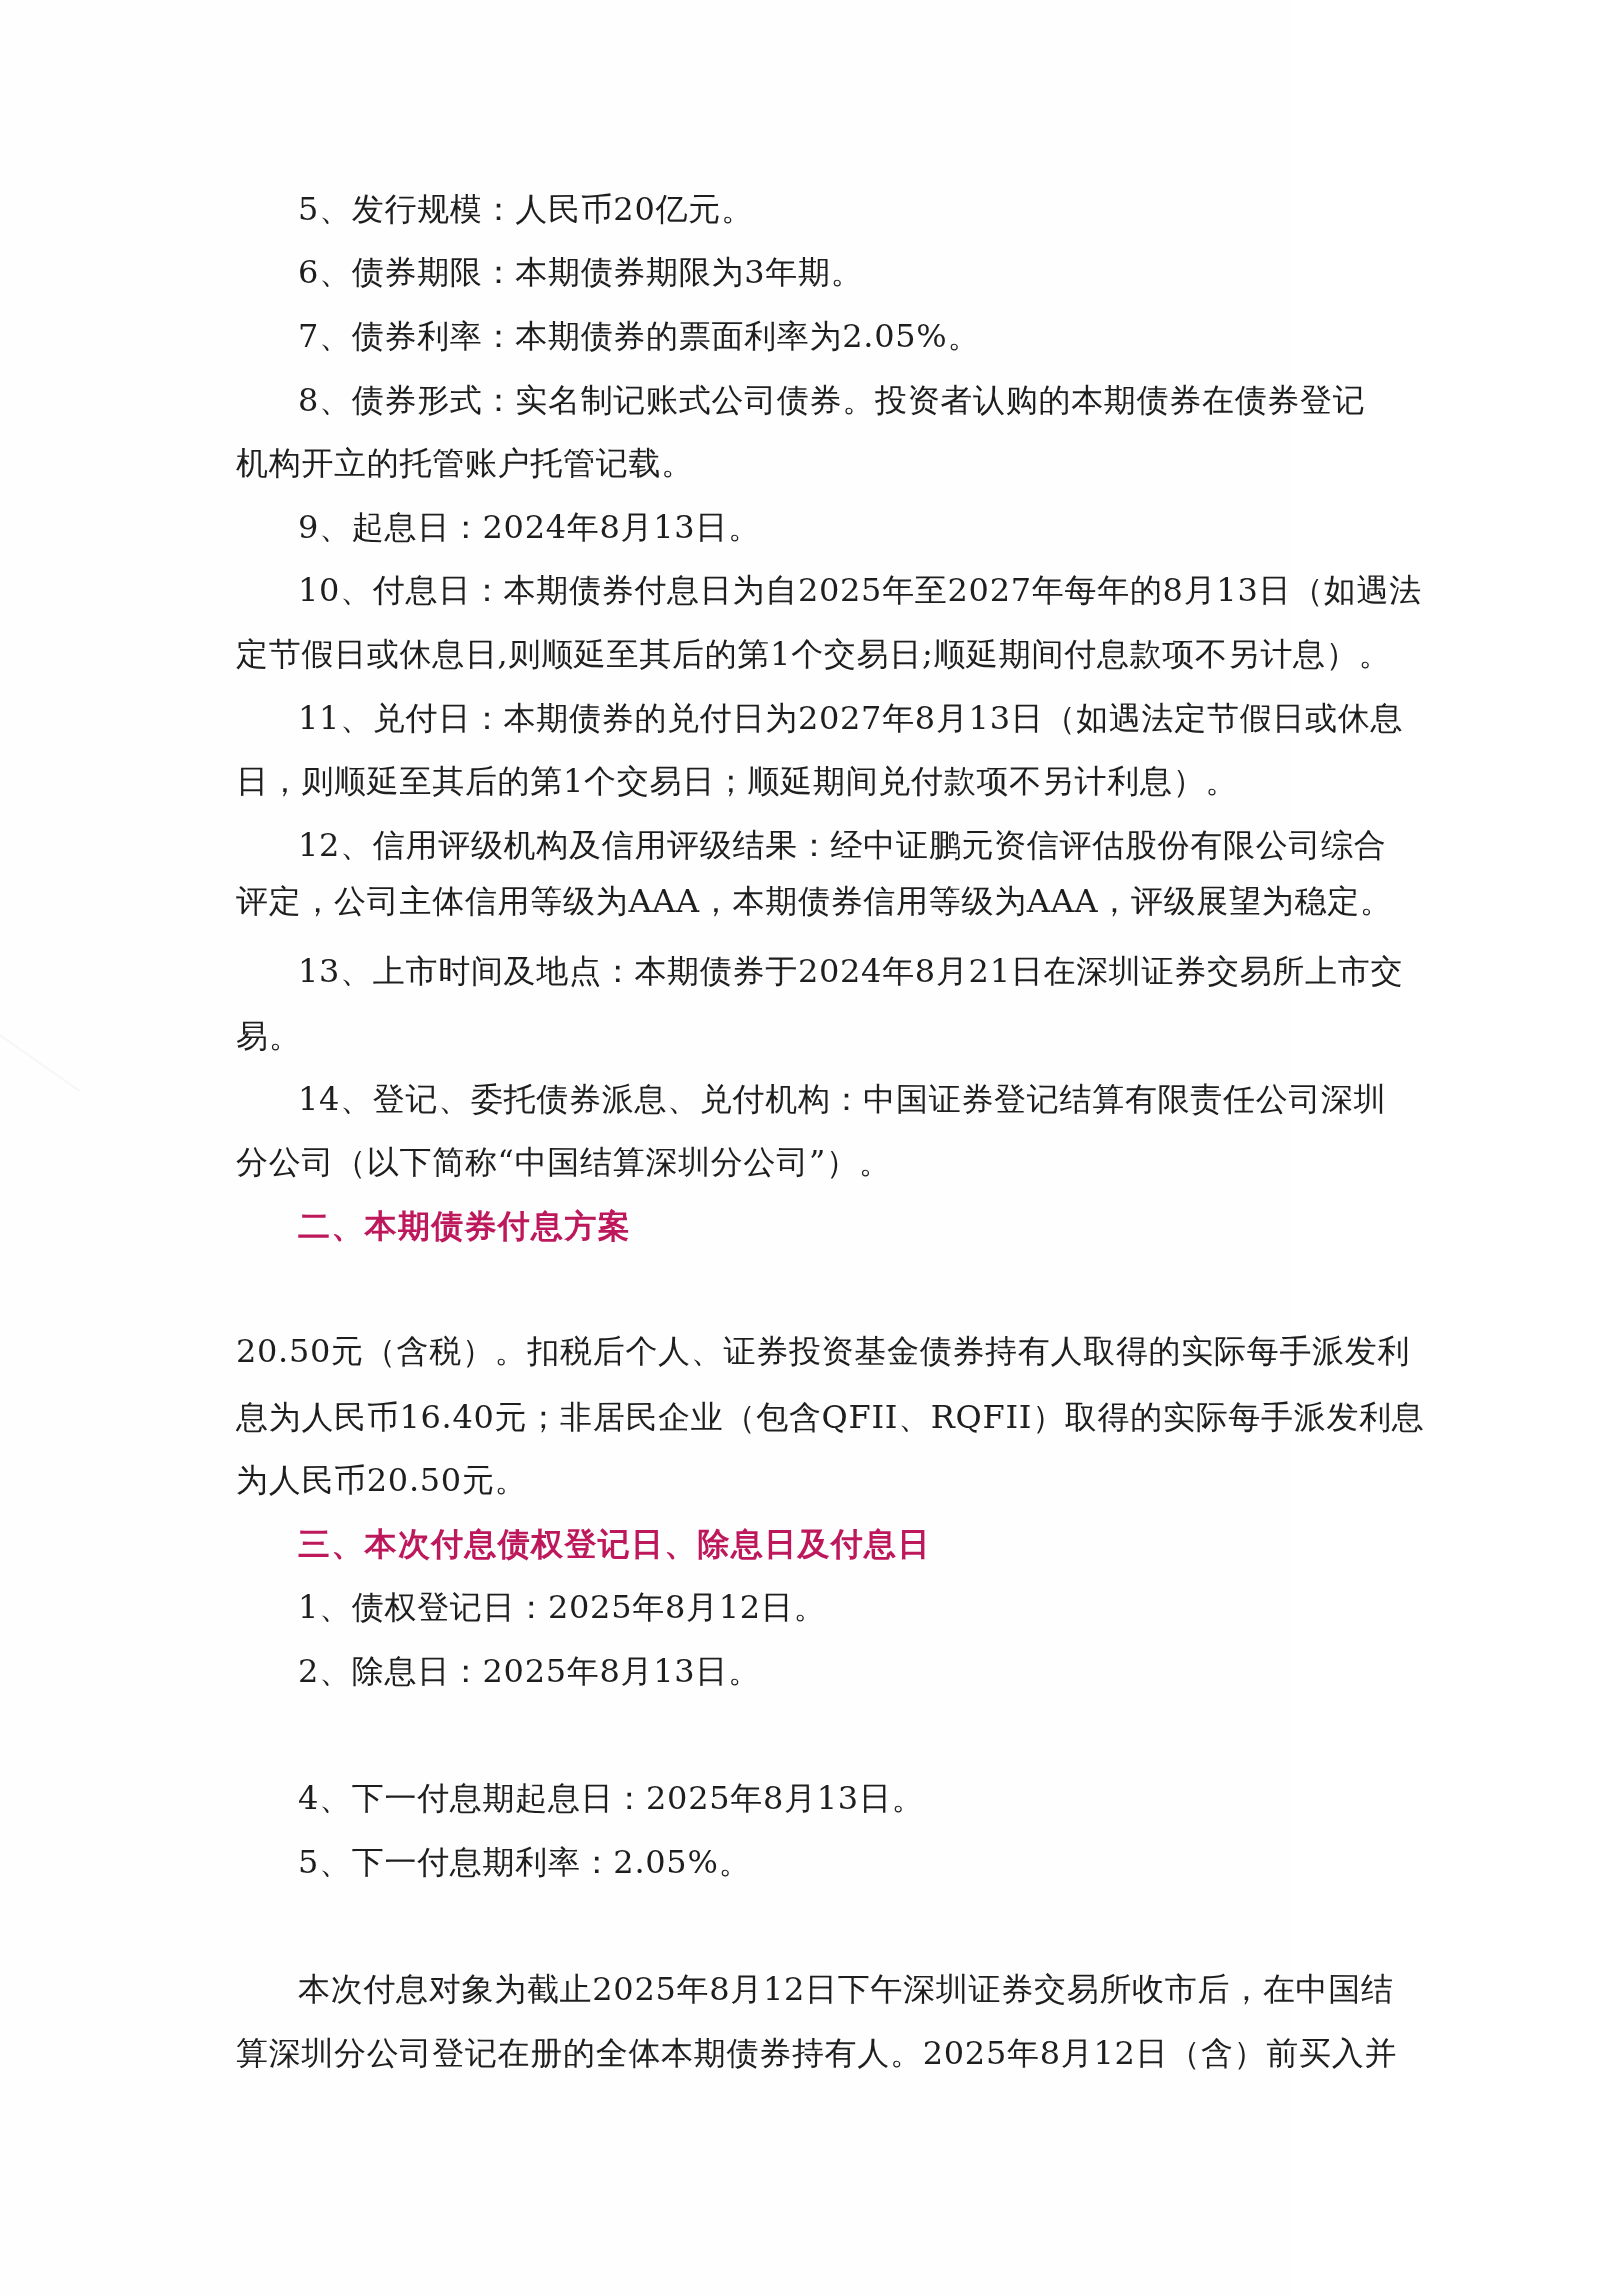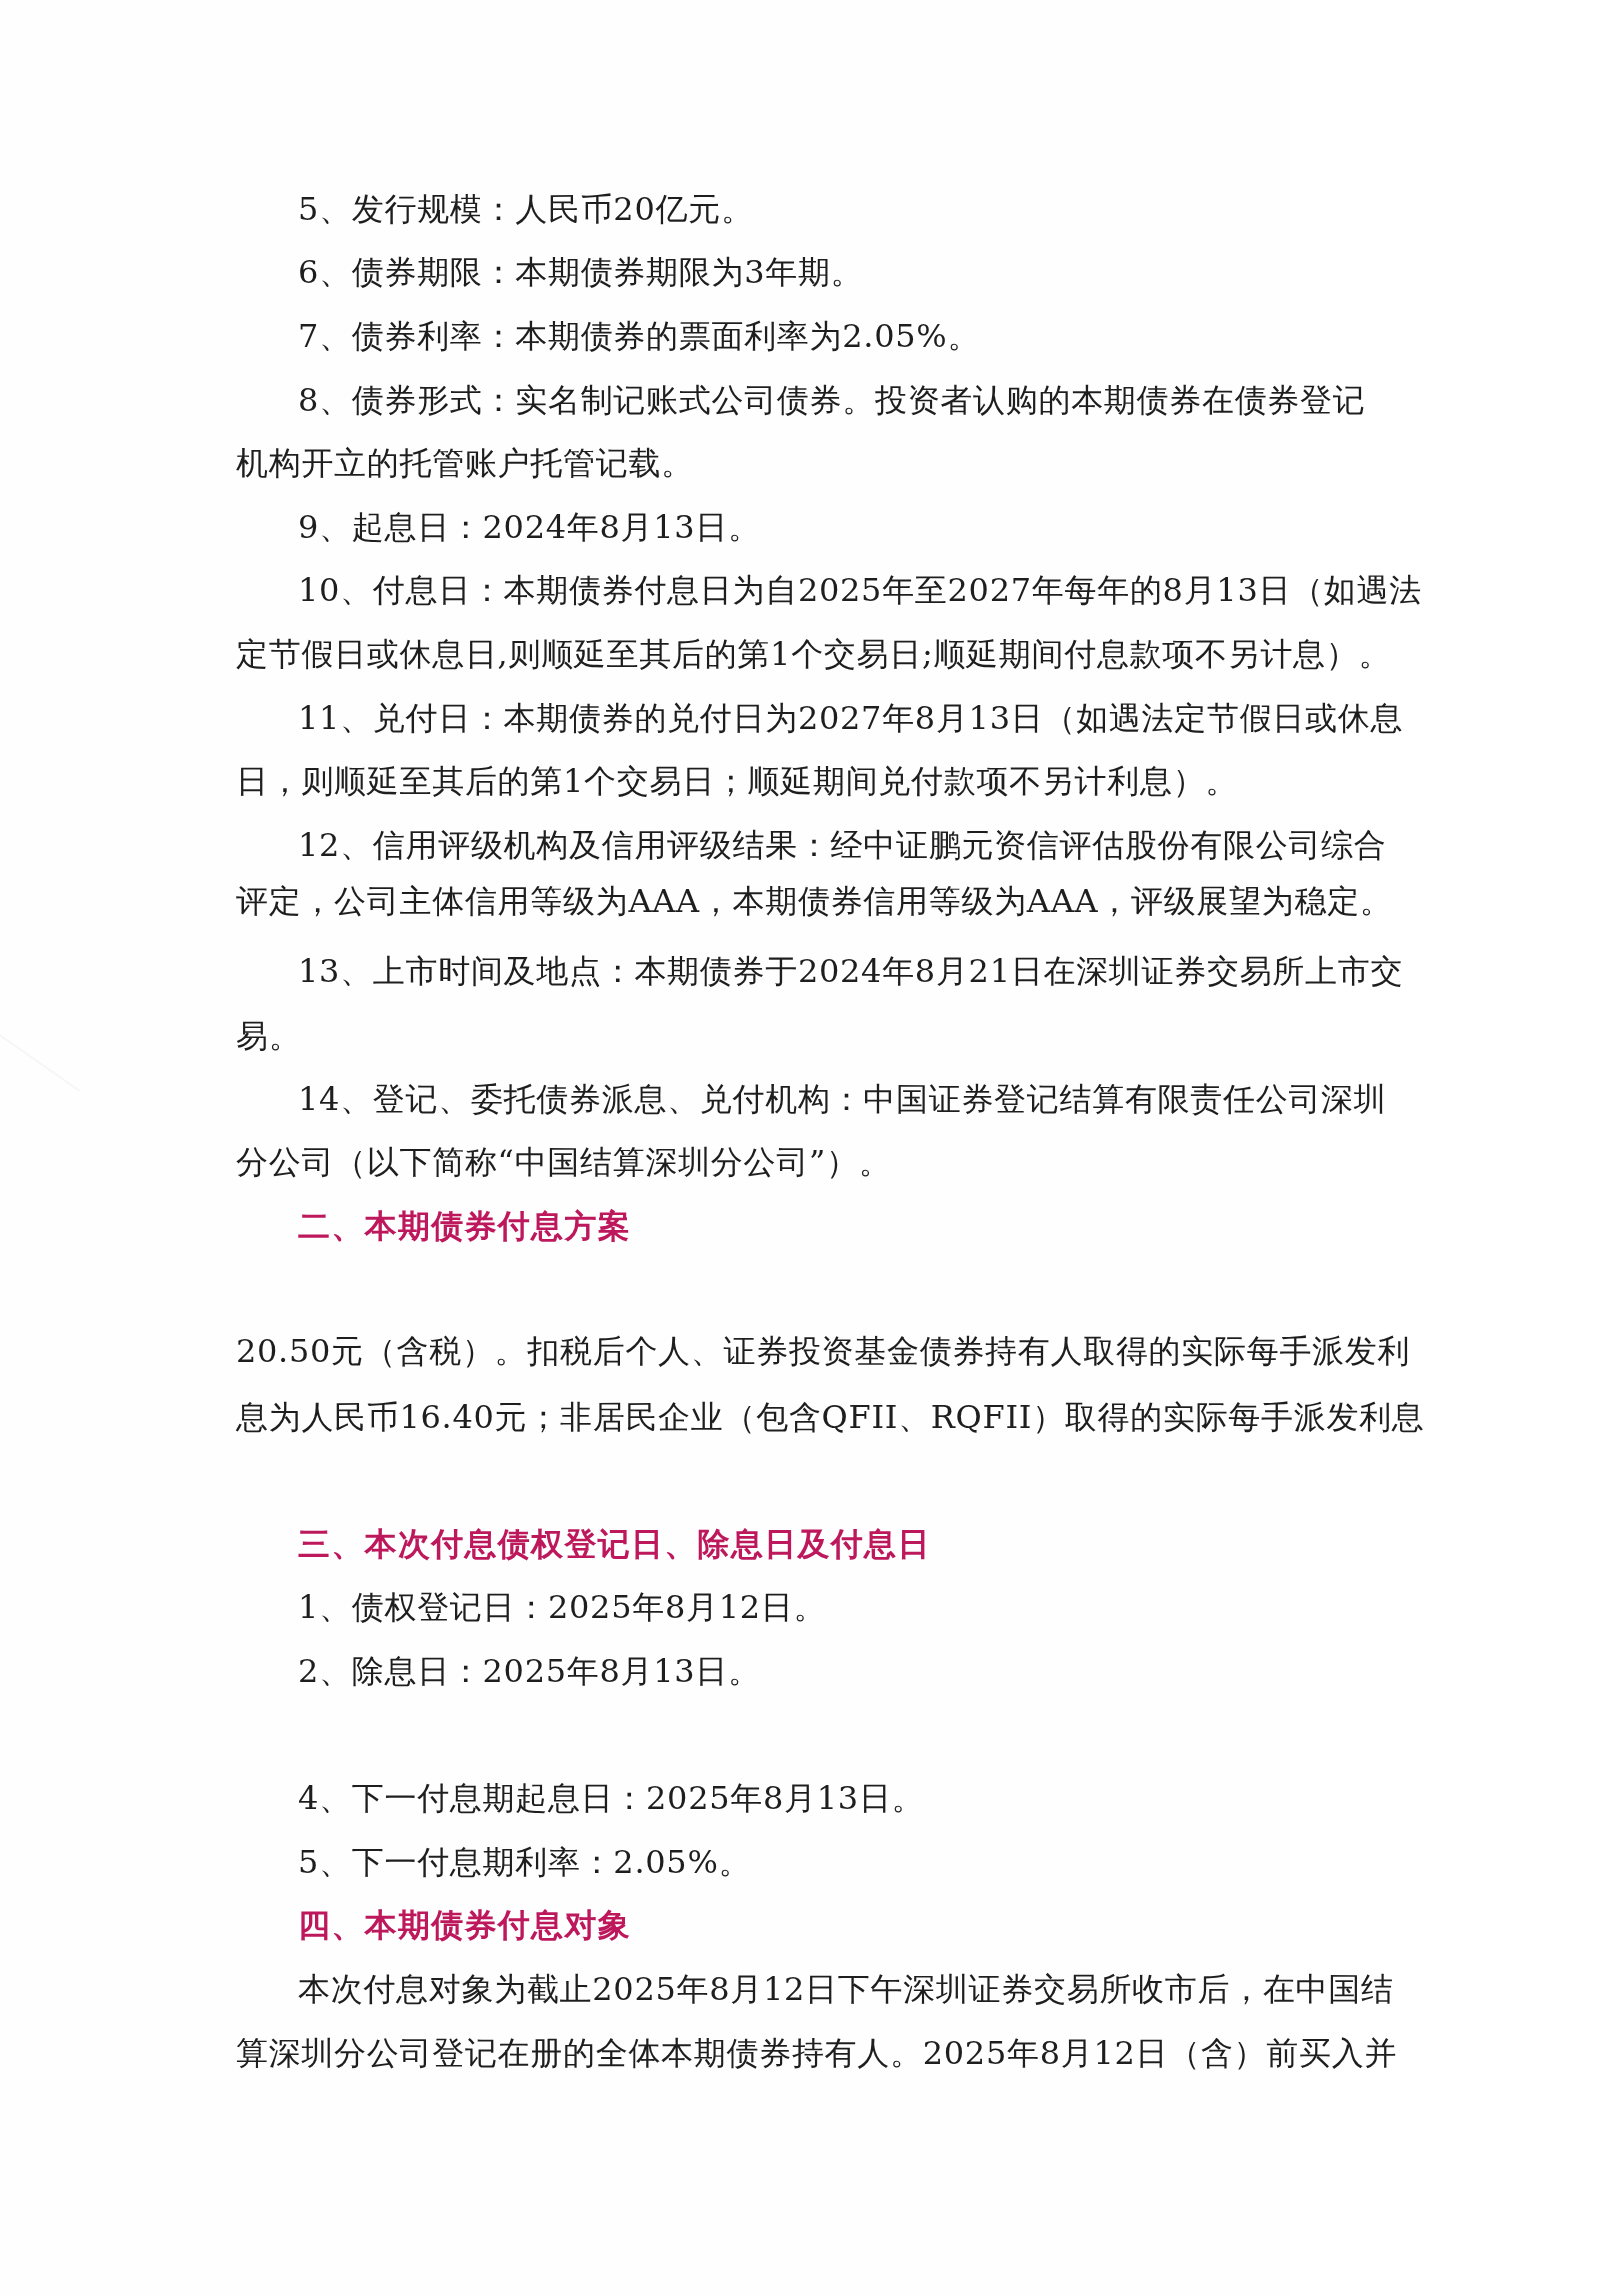--- a/index.html
+++ b/index.html
@@ -78,24 +78,24 @@
   <div class="line indent" style="top:826px">12、信用评级机构及信用评级结果：经中证鹏元资信评估股份有限公司综合</div>
   <div class="line" style="top:882px">评定，公司主体信用等级为AAA，本期债券信用等级为AAA，评级展望为稳定。</div>
   <div class="line indent" style="top:952px">13、上市时间及地点：本期债券于2024年8月21日在深圳证券交易所上市交</div>
   <div class="line last" style="top:1017px">易。</div>
   <div class="line indent" style="top:1080px">14、登记、委托债券派息、兑付机构：中国证券登记结算有限责任公司深圳</div>
   <div class="line last" style="top:1143px">分公司（以下简称“中国结算深圳分公司”）。</div>
 
   <div class="line indent heading" style="top:1207px">二、本期债券付息方案</div>
   <div class="line" style="top:1332px">20.50元（含税）。扣税后个人、证券投资基金债券持有人取得的实际每手派发利</div>
   <div class="line" style="top:1398px">息为人民币16.40元；非居民企业（包含QFII、RQFII）取得的实际每手派发利息</div>
+  <div class="line last" style="top:1461px">为人民币20.50元。</div>
 
   <div class="line indent heading" style="top:1525px">三、本次付息债权登记日、除息日及付息日</div>
   <div class="line indent last" style="top:1588px">1、债权登记日：2025年8月12日。</div>
   <div class="line indent last" style="top:1652px">2、除息日：2025年8月13日。</div>
   <div class="line indent last" style="top:1779px">4、下一付息期起息日：2025年8月13日。</div>
   <div class="line indent last" style="top:1843px">5、下一付息期利率：2.05%。</div>
 
-  <div class="line indent heading" style="top:1906px">四、本期债券付息对象</div>
   <div class="line indent" style="top:1970px">本次付息对象为截止2025年8月12日下午深圳证券交易所收市后，在中国结</div>
   <div class="line" style="top:2034px">算深圳分公司登记在册的全体本期债券持有人。2025年8月12日（含）前买入并</div>
 </div>
 
 
 </body></html>

